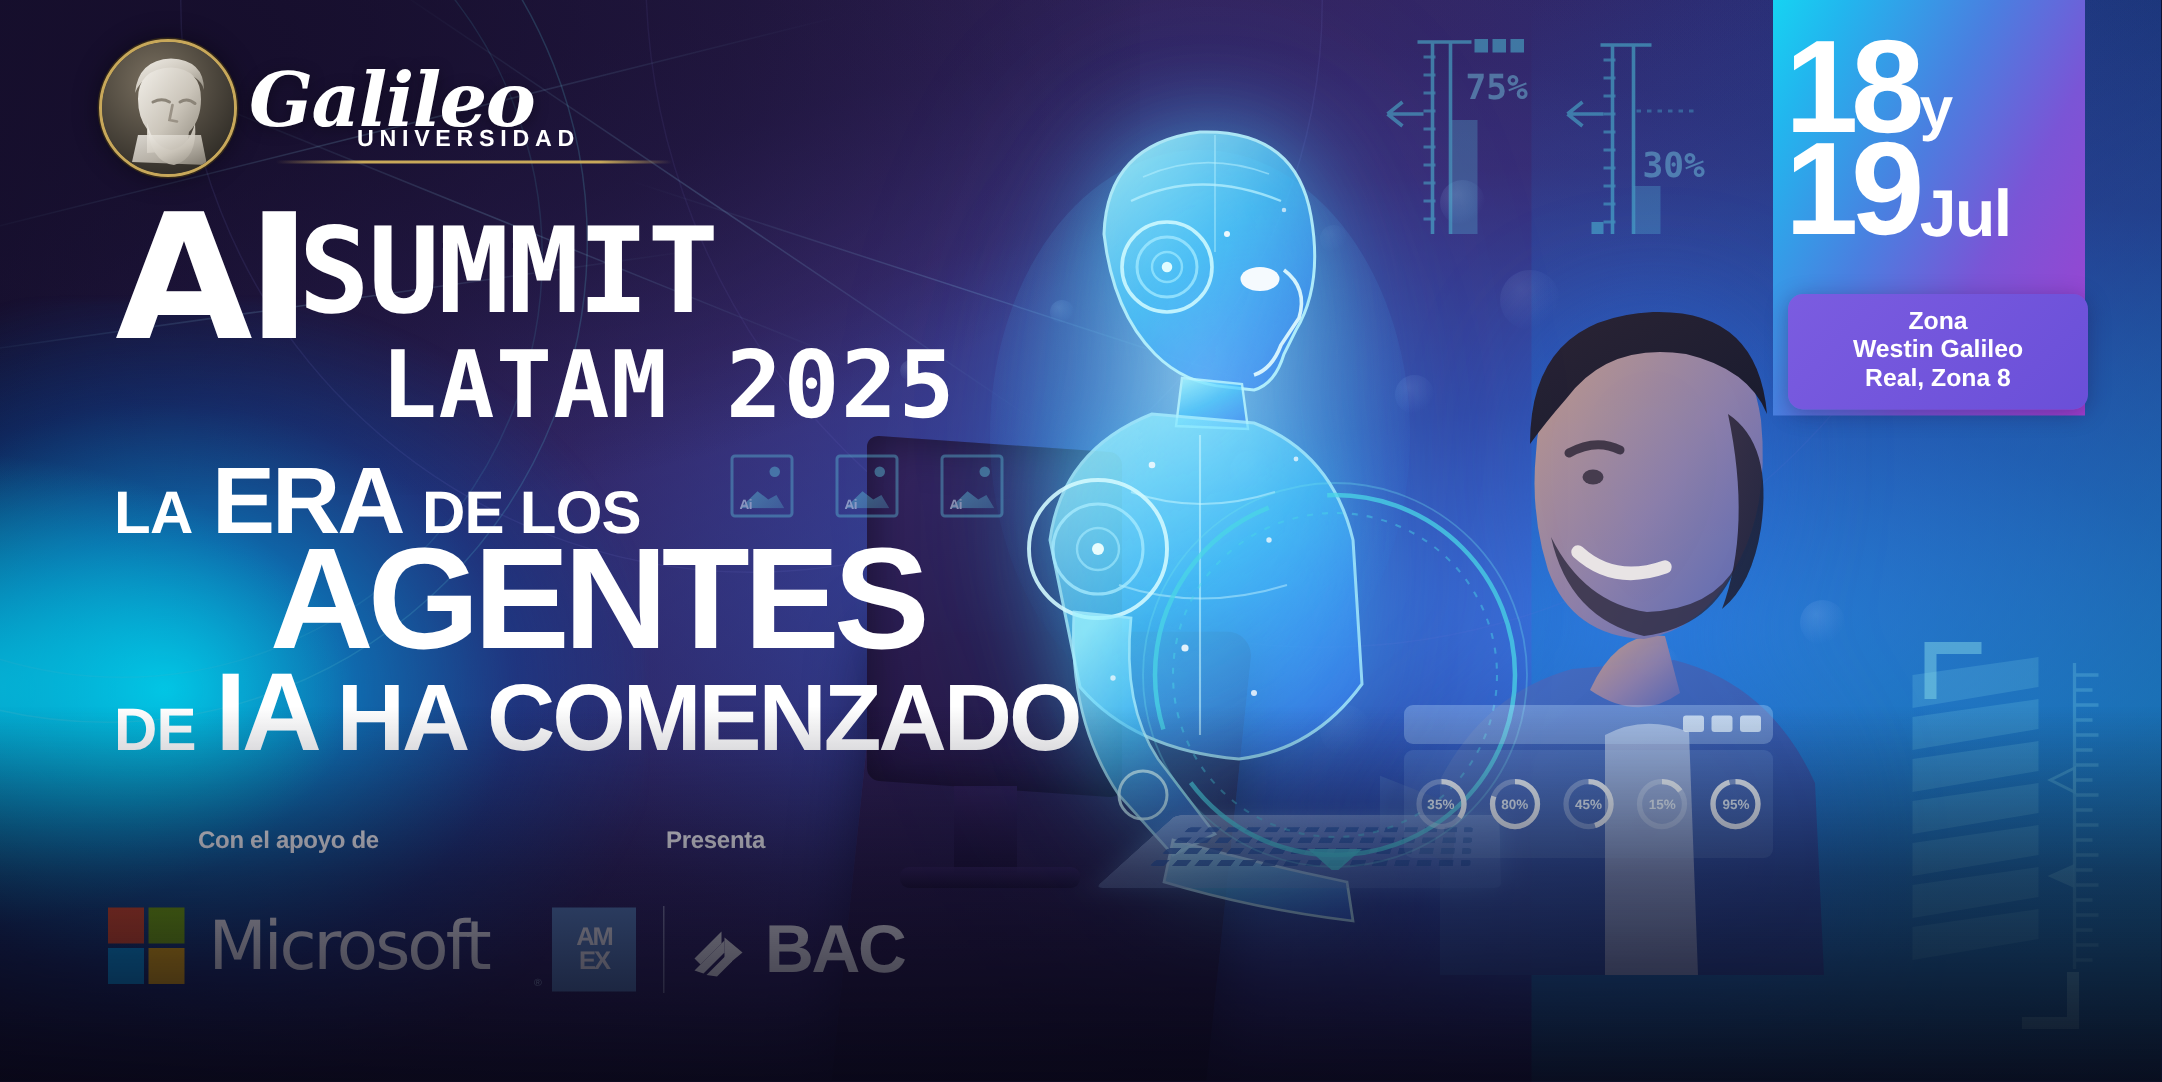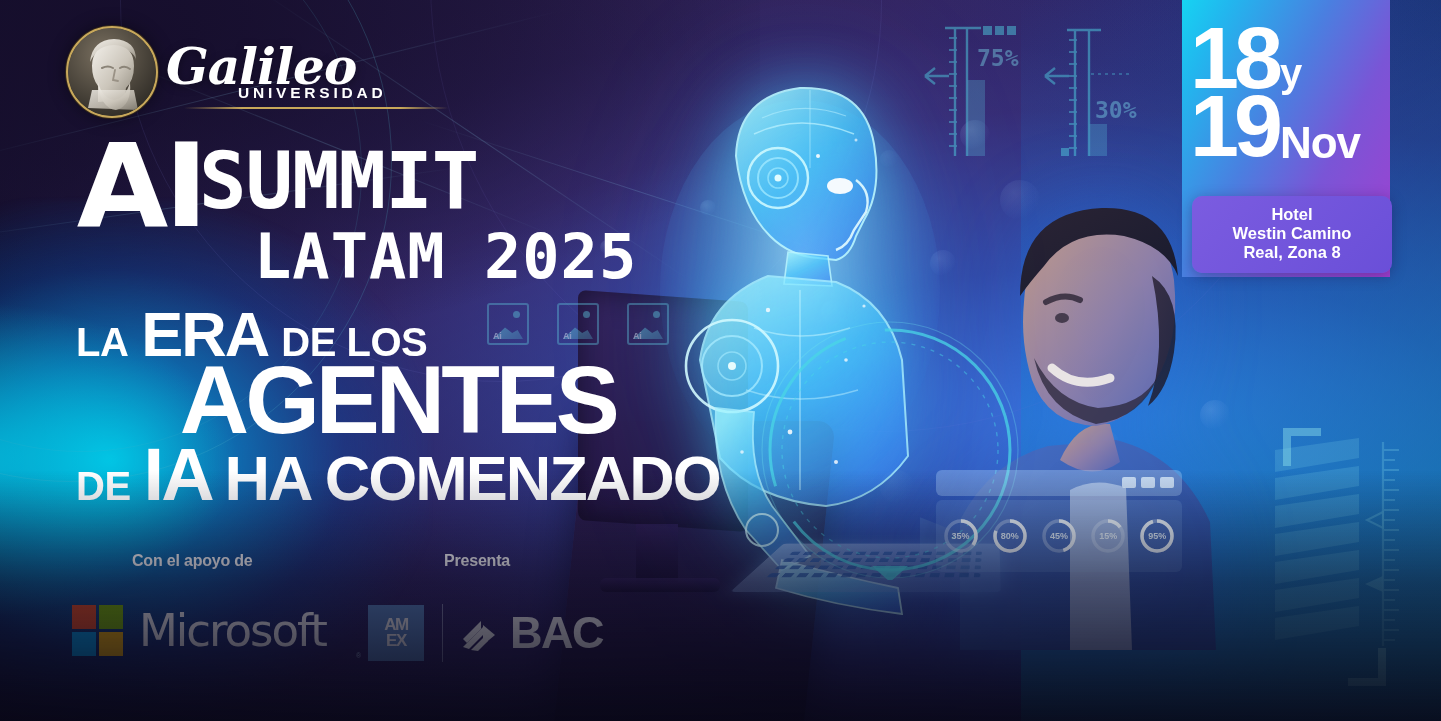--- a/index.html
+++ b/index.html
@@ -626,26 +626,26 @@
   </div>
 
   <div class="date-panel">
     <div class="date-nums">
       <div class="dn-row">
         <span class="dn-big">18</span>
         <span class="dn-y">y</span>
       </div>
       <div class="dn-row dn-row2">
         <span class="dn-big">19</span>
-        <span class="dn-mon">Nov</span>
+        <span class="dn-mon">Jul</span>
       </div>
     </div>
     <div class="venue">
-      <div>Hotel</div>
-      <div>Westin Camino</div>
+      <div>Zona</div>
+      <div>Westin Galileo</div>
       <div>Real, Zona 8</div>
     </div>
   </div>
 
   <div class="sponsors">
 
     <div class="sp-col a">
       <div class="sp-label">Con el apoyo de</div>
       <div class="sp-logos">
         <span class="ms-grid">

